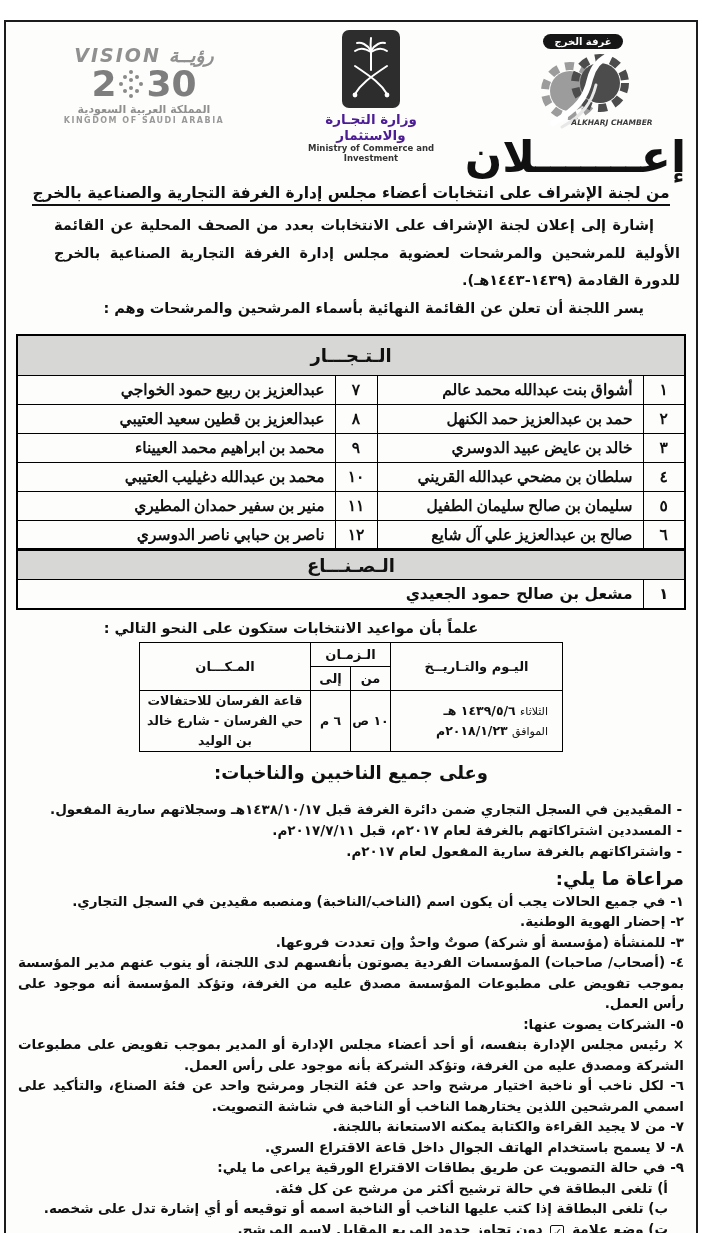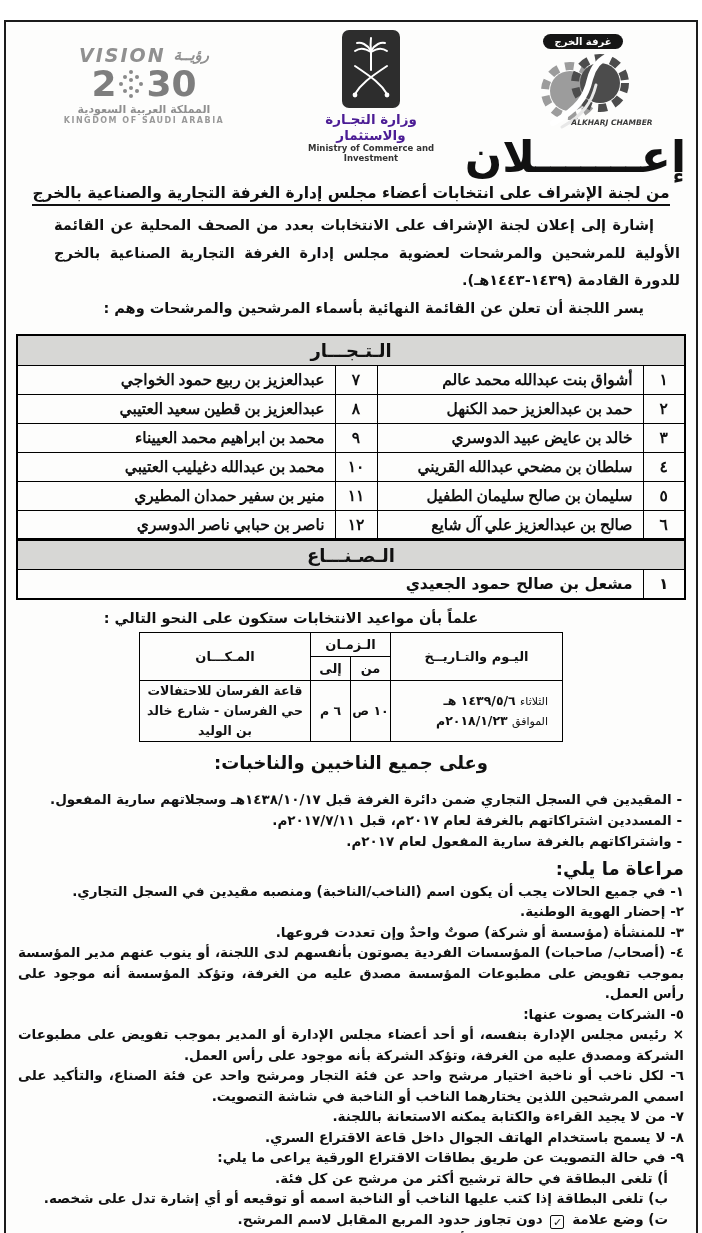--- a/index.html
+++ b/index.html
@@ -10,39 +10,39 @@
     border:2px solid #1c1c1c; padding:6px 10px 6px 10px; overflow:hidden;
     background:#fdfdfc;
   }
   
   .logos { display:flex; flex-direction:row; align-items:flex-start; justify-content:space-between; height:104px; padding:2px 18px 0 28px; }
   .logo-chamber { width:170px; text-align:center; position:relative; }
   .logo-ministry { width:150px; text-align:center; }
   .logo-vision { width:200px; text-align:center; color:#8a8a8a; direction:ltr; padding-top:14px; }
   .chamber-banner { display:inline-block; background:#151515; color:#fff; font-size:10px; font-weight:bold; padding:2px 12px; border-radius:8px; }
   .vision-line1 { font-size:19px; letter-spacing:2px; font-weight:bold; color:#909090; display:flex; align-items:center; justify-content:center; gap:8px;font-style:italic; }
-  .vision-line1 .ar { font-size:15px; letter-spacing:0; }
+  .vision-line1 .ar { font-size:19px; letter-spacing:0; }
   .vision-year { font-size:36px; font-weight:bold; color:#7e7e7e; line-height:1.0; display:flex; align-items:center; justify-content:center; }
   .vision-kingdom-ar { font-size:11px; color:#8f8f8f; font-weight:bold; margin-top:1px; }
   .vision-kingdom-en { font-size:8px; letter-spacing:1.5px; color:#9a9a9a; font-weight:bold; }
   .ministry-emblem { width:58px; height:78px; background:#2d2d2d; border-radius:7px; display:inline-flex; align-items:center; justify-content:center; }
   .ministry-ar { font-size:13.5px; font-weight:bold; color:#4c1d95; margin-top:3px; }
   .ministry-en { font-size:8.5px; font-weight:bold; color:#333; }
   
   .title { text-align:right; font-size:44px; font-weight:800; line-height:1.05; margin-top:2px; letter-spacing:-1px; }
   .subtitle { text-align:center; font-size:15.5px; font-weight:bold; margin-top:4px; }
   .subtitle span { border-bottom:2px solid #111; padding-bottom:2px; }
   
   .intro { font-size:14.5px; font-weight:bold; line-height:1.9; text-align:right; margin-top:10px; padding:0 6px; }
   .intro .p1 { text-indent:26px; text-align:justify;margin-left:32px; }
   .intro .p2 { margin-top:0; text-indent:36px;text-align:right; }
   
   table { border-collapse:collapse; }
   .cand-table { width:100%; margin-top:12px; border:2px solid #000; }
-  .cand-table th { background:#d7d7d5; border:1.5px solid #000; font-size:18px; font-weight:800; height:30px; letter-spacing:1px; }
+  .cand-table th { background:#d7d7d5; border:1.5px solid #000; font-size:18px; font-weight:800; height:40px; letter-spacing:1px; }
   .cand-table td { border:1.5px solid #000; height:29px; font-size:15.5px; font-weight:bold;font-family:Liberation Serif, serif; }
   .td-num { width:42px; text-align:center; }
   .td-name { padding-right:10px; text-align:right; }
   .cand-table td.td-name-l { width:318px; }
   .manu-table { width:100%; border:2px solid #000; border-top:none; }
   .manu-table th { background:#d7d7d5; border:1.5px solid #000; font-size:18px; font-weight:800; height:29px; letter-spacing:1px; }
   .manu-table td { border:1.5px solid #000; height:29px; font-size:15.5px; font-weight:bold; }
   
   .sched-intro { text-align:center; font-size:14.5px; font-weight:bold; margin-top:10px; padding-right:120px; }
   .sched-table { width:424px; margin:6px auto 0 auto; border:1.5px solid #000; }

